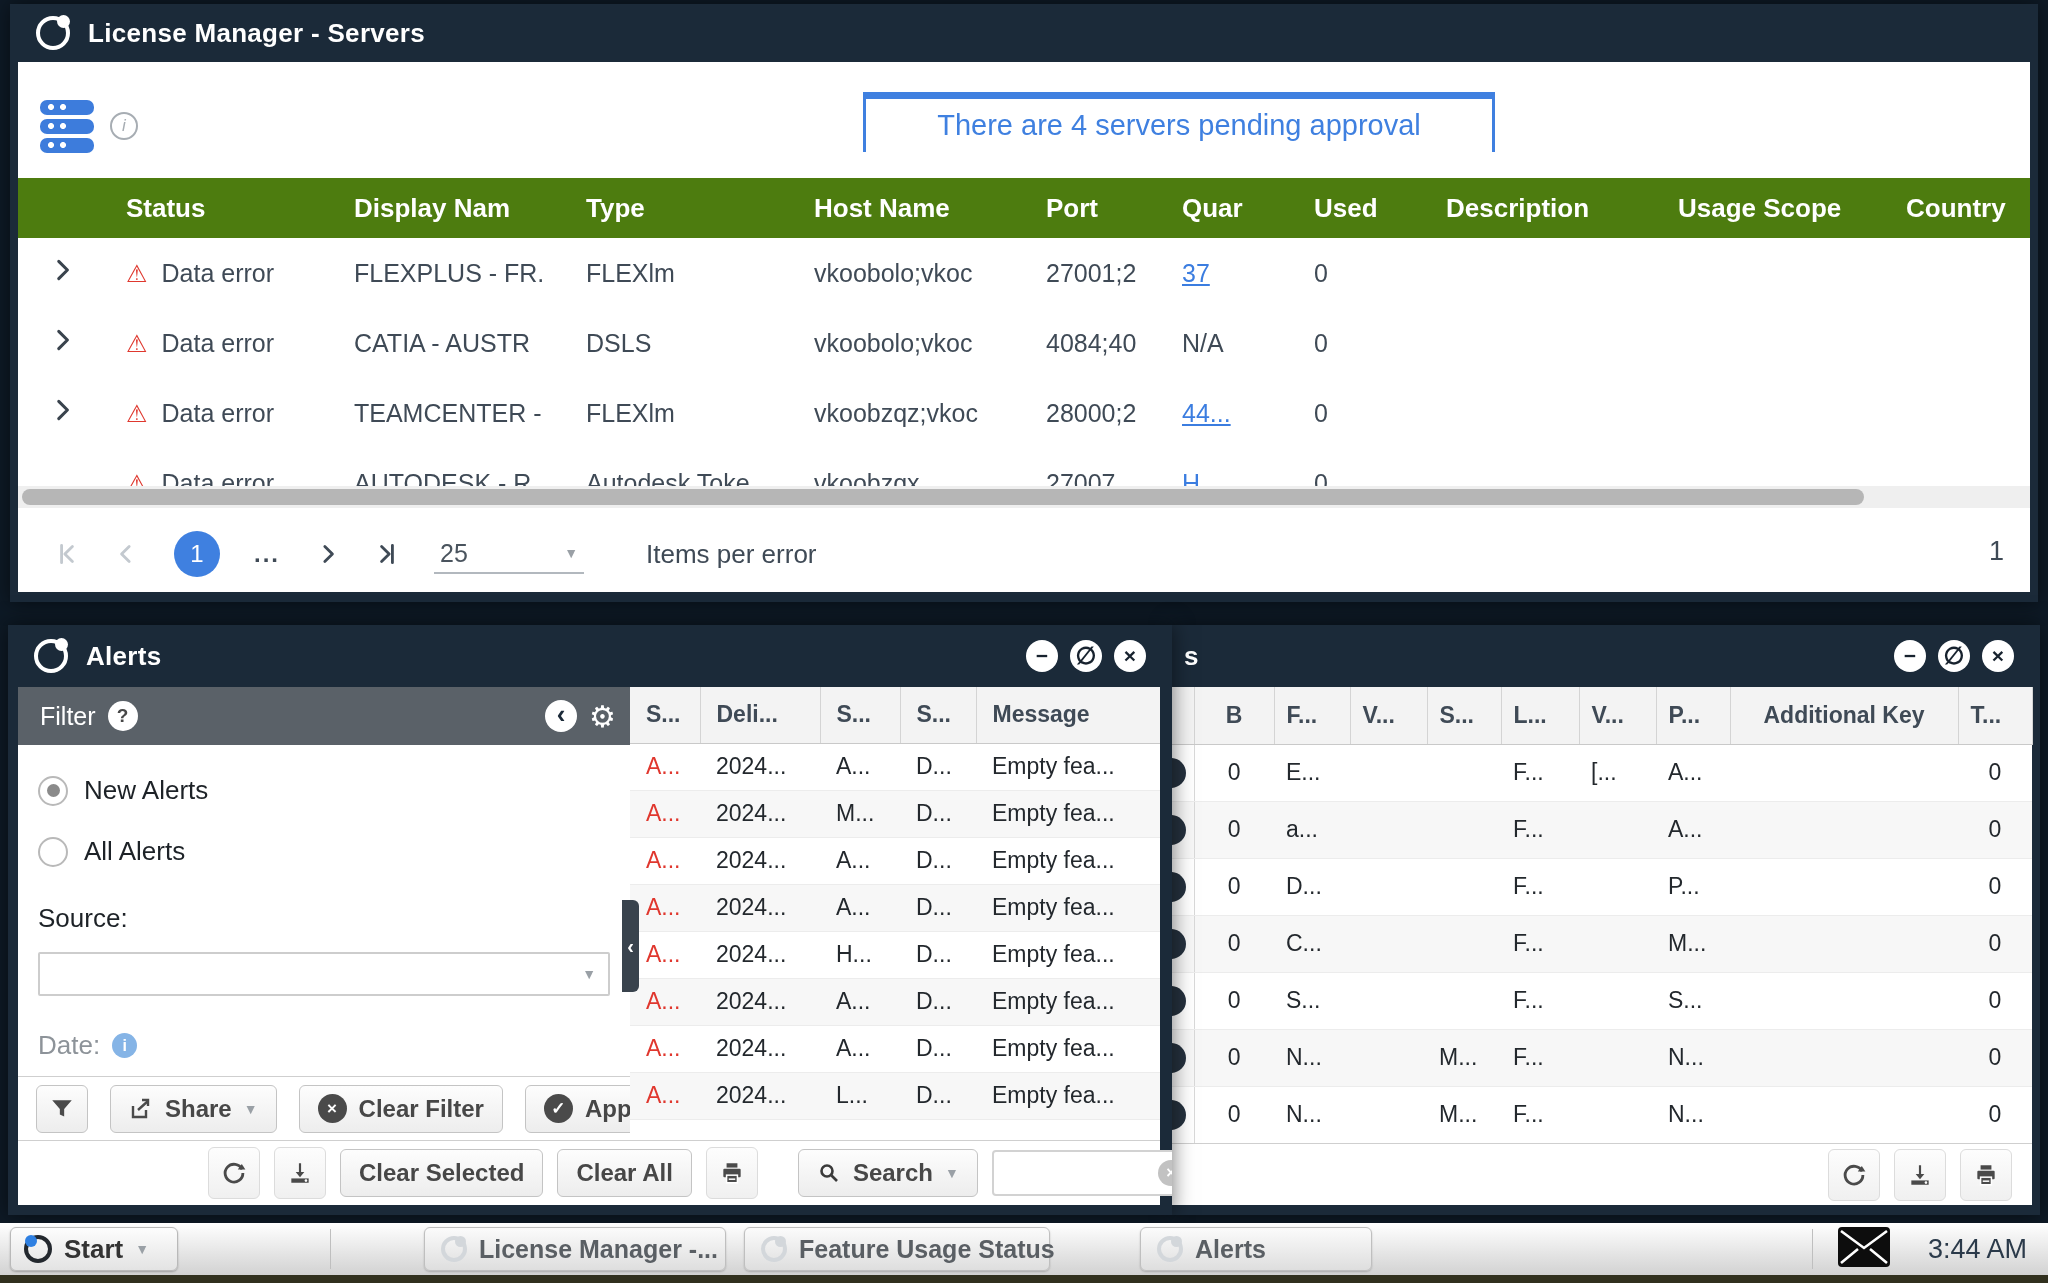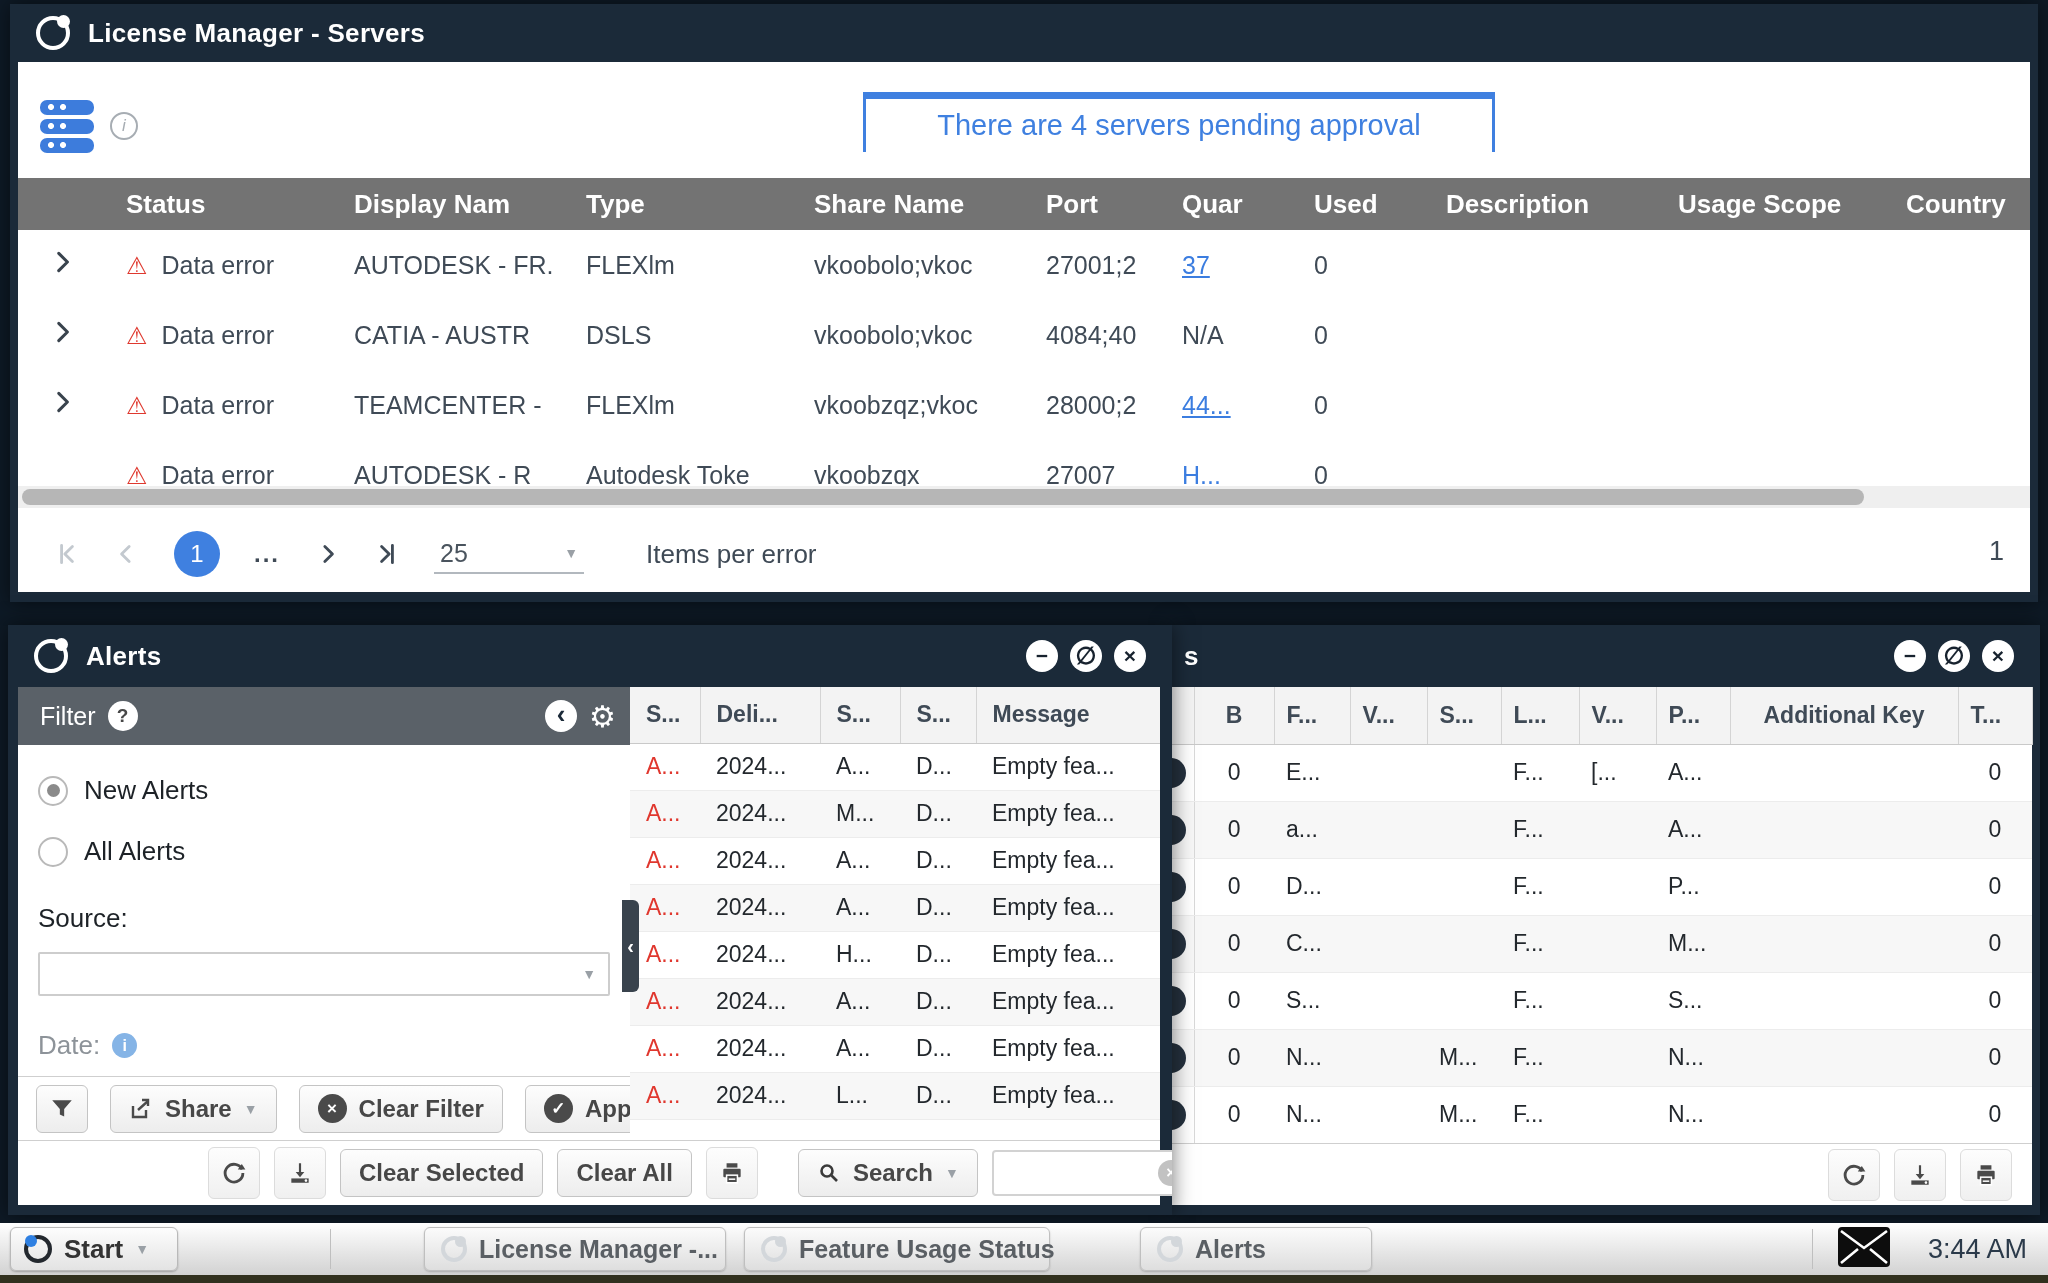--- a/index.html
+++ b/index.html
@@ -30,21 +30,21 @@
   .info-circle { position:absolute; left:92px; top:50px; width:28px; height:28px; border:2px solid #a7adb3; color:#a7adb3;
                  border-radius:50%; display:flex; align-items:center; justify-content:center; font-size:17px; font-style:italic; }
 
   .notice { position:absolute; left:845px; top:30px; width:632px; height:60px;
             border:3px solid #3f80e0; border-top-width:7px; border-bottom:none;
             color:#3f80e0; font-size:29px; text-align:center; line-height:52px; }
 
   .srv-table-wrap { position:absolute; left:0; right:0; top:116px; height:340px; overflow:hidden; }
   table { border-collapse:collapse; table-layout:fixed; }
   .srv-table { width:2012px; }
-  .srv-table th { background:#737373; color:#fff; height:52px; font-size:26px; font-weight:600; text-align:left; padding-left:20px; overflow:hidden; white-space:nowrap; }
+  .srv-table th { background:#4d7c0f; color:#fff; height:60px; font-size:26px; font-weight:600; text-align:left; padding-left:20px; overflow:hidden; white-space:nowrap; }
   .srv-table td { height:70px; font-size:25px; color:#3f4a56; padding-left:20px; overflow:hidden; white-space:nowrap; background:#fff; }
   .srv-table td.ctr { text-align:center; padding-left:0; }
   .err { color:#df382e; }
   .warn-glyph { color:#df382e; font-size:24px; margin-right:14px; }
   a.qlink { color:#3b7de0; text-decoration:underline; cursor:pointer; }
 
   .hscroll { position:absolute; left:0; right:0; top:424px; height:22px; background:#efefef; }
   .hthumb { position:absolute; left:4px; top:3px; width:1842px; height:16px; background:#b6b6b6; border-radius:8px; cursor:pointer; }
 
   .pagebar { position:absolute; left:36px; top:462px; height:60px; display:flex; align-items:center; gap:34px; }
@@ -190,34 +190,34 @@
             <col style="width:232px">
               <col style="width:228px">
               <col style="width:144px">
           </colgroup>
           <tbody>
               <tr>
             <th></th>
             <th>Status</th>
             <th>Display Nam</th>
             <th>Type</th>
-            <th>Share Name</th>
+            <th>Host Name</th>
             <th>Port</th>
             <th>Quar</th>
             <th>Used</th>
             <th>Description</th>
             <th>Usage Scope</th>
             <th>Country</th>
           </tr>
           <tr>
             <td class="ctr"><svg width="26" height="26" viewBox="0 0 24 24">
                     <path d="M9 4l8 8-8 8" stroke="#39434d" stroke-width="2.8" fill="none" stroke-linecap="round" stroke-linejoin="round"></path>
                   </svg></td>
             <td class="err"><span class="warn-glyph">⚠</span><span>Data error</span></td>
-            <td>AUTODESK - FR.</td>
+            <td>FLEXPLUS - FR.</td>
             <td>FLEXlm</td>
             <td>vkoobolo;vkoc</td>
             <td>27001;2</td>
             <td><a class="qlink">37</a></td>
             <td>0</td>
             <td></td>
                 <td></td>
                 <td></td>
           </tr>
           <tr>

